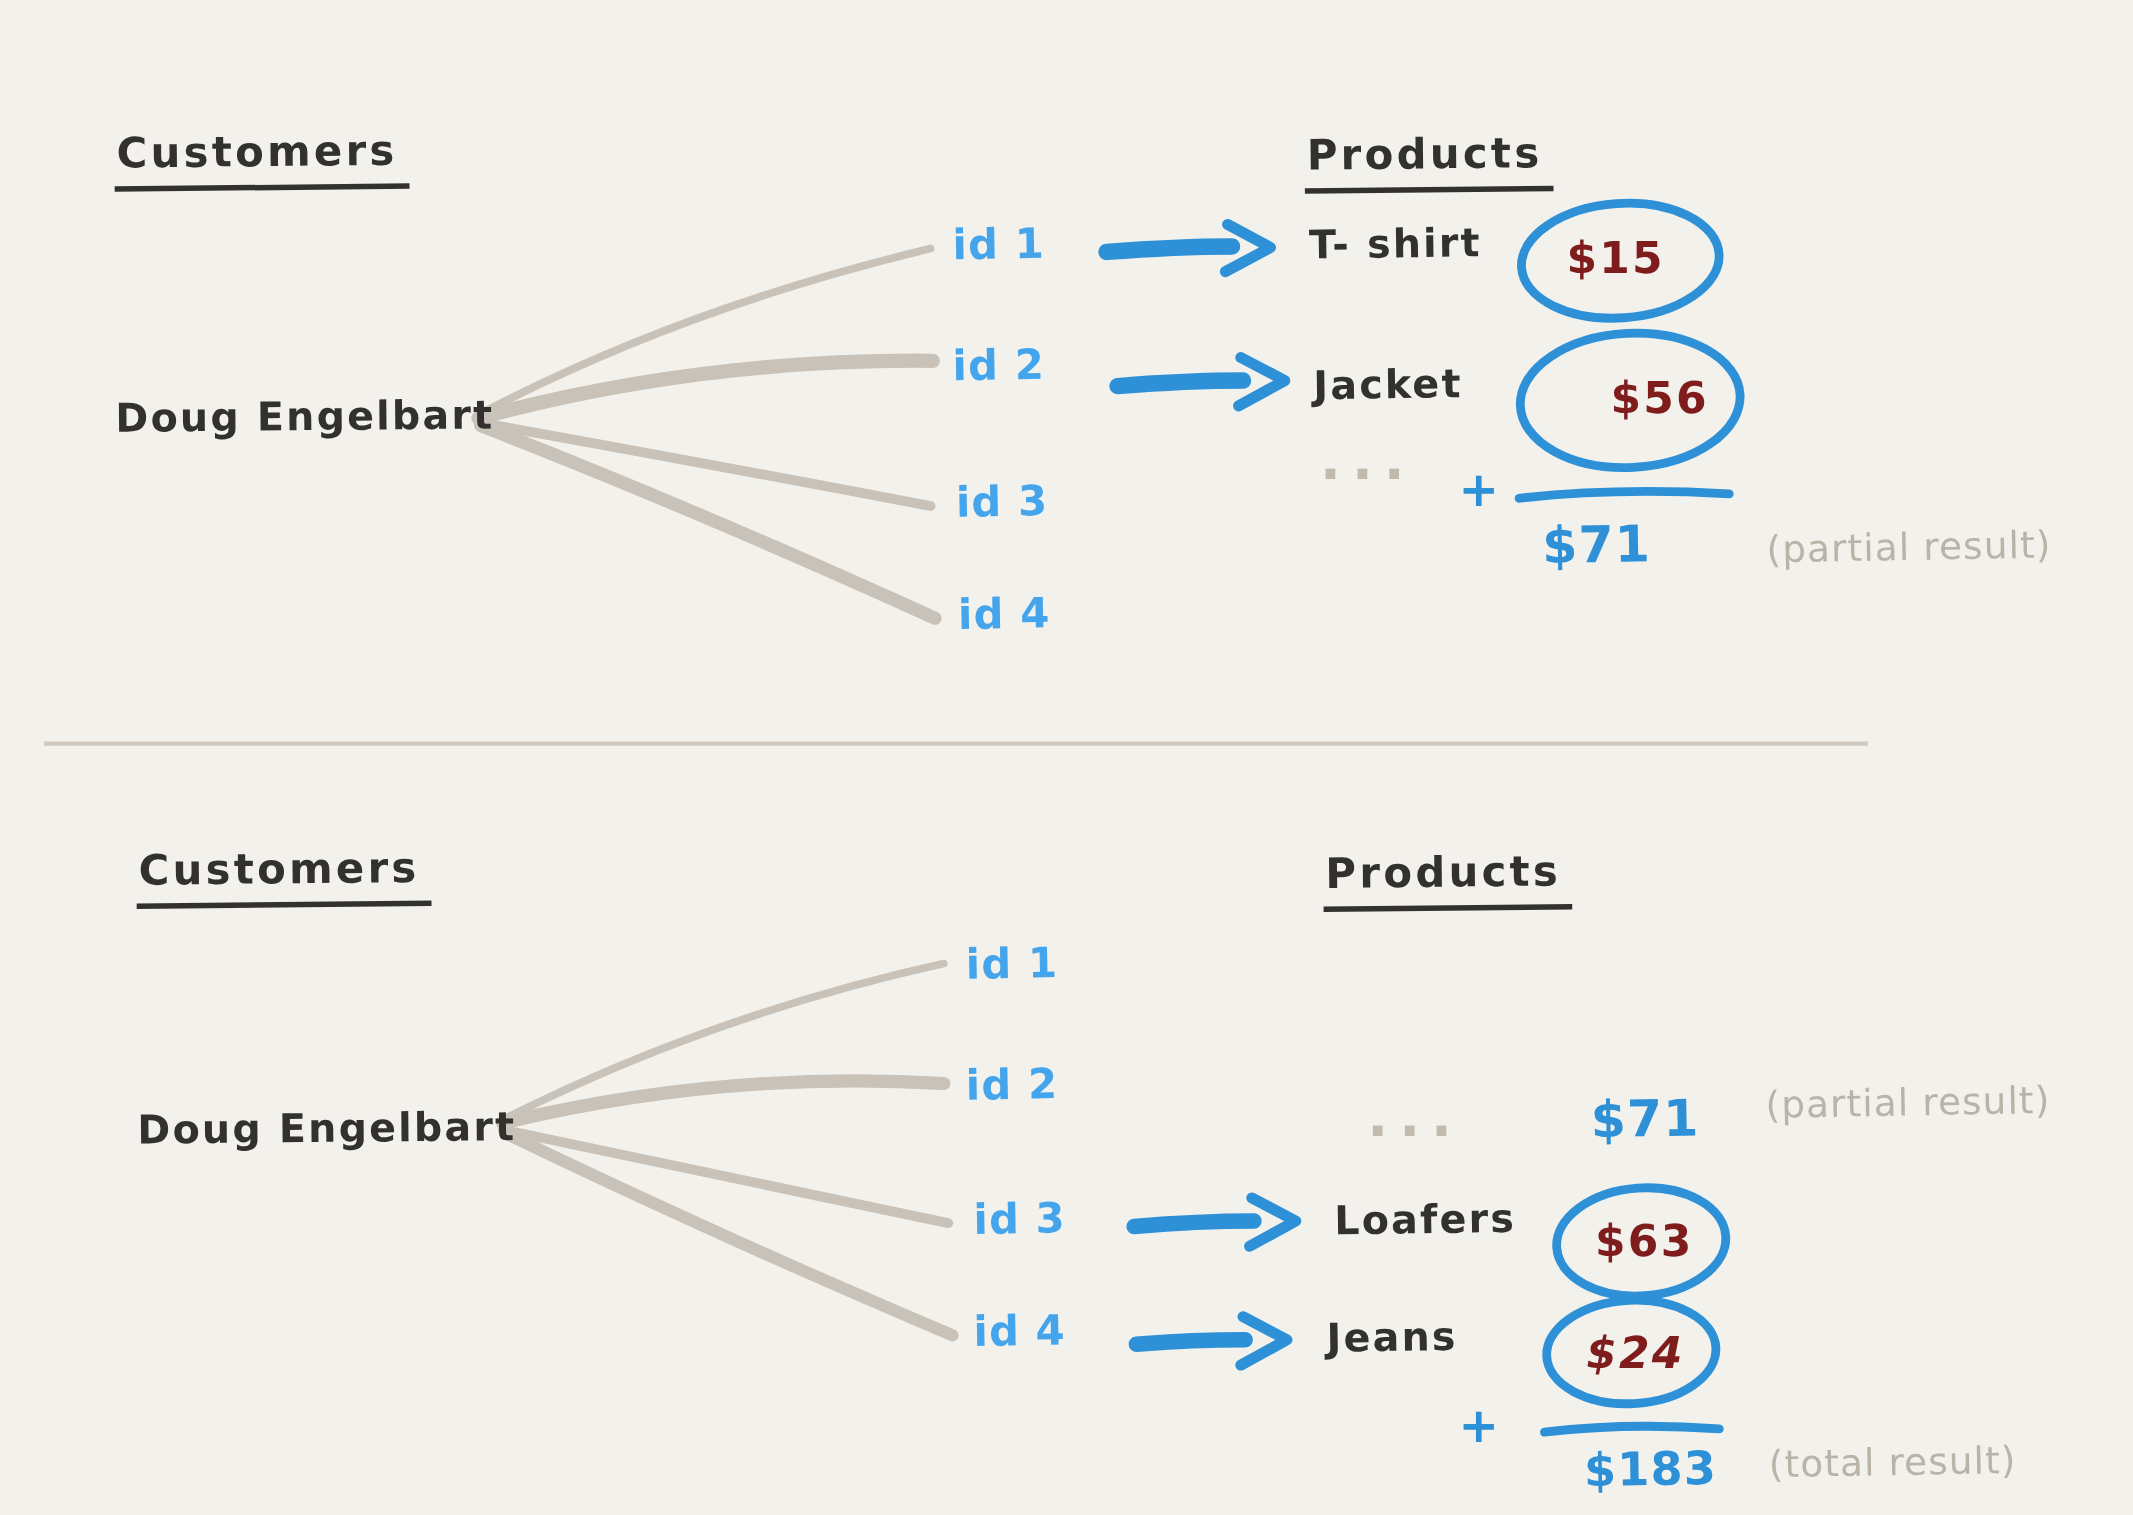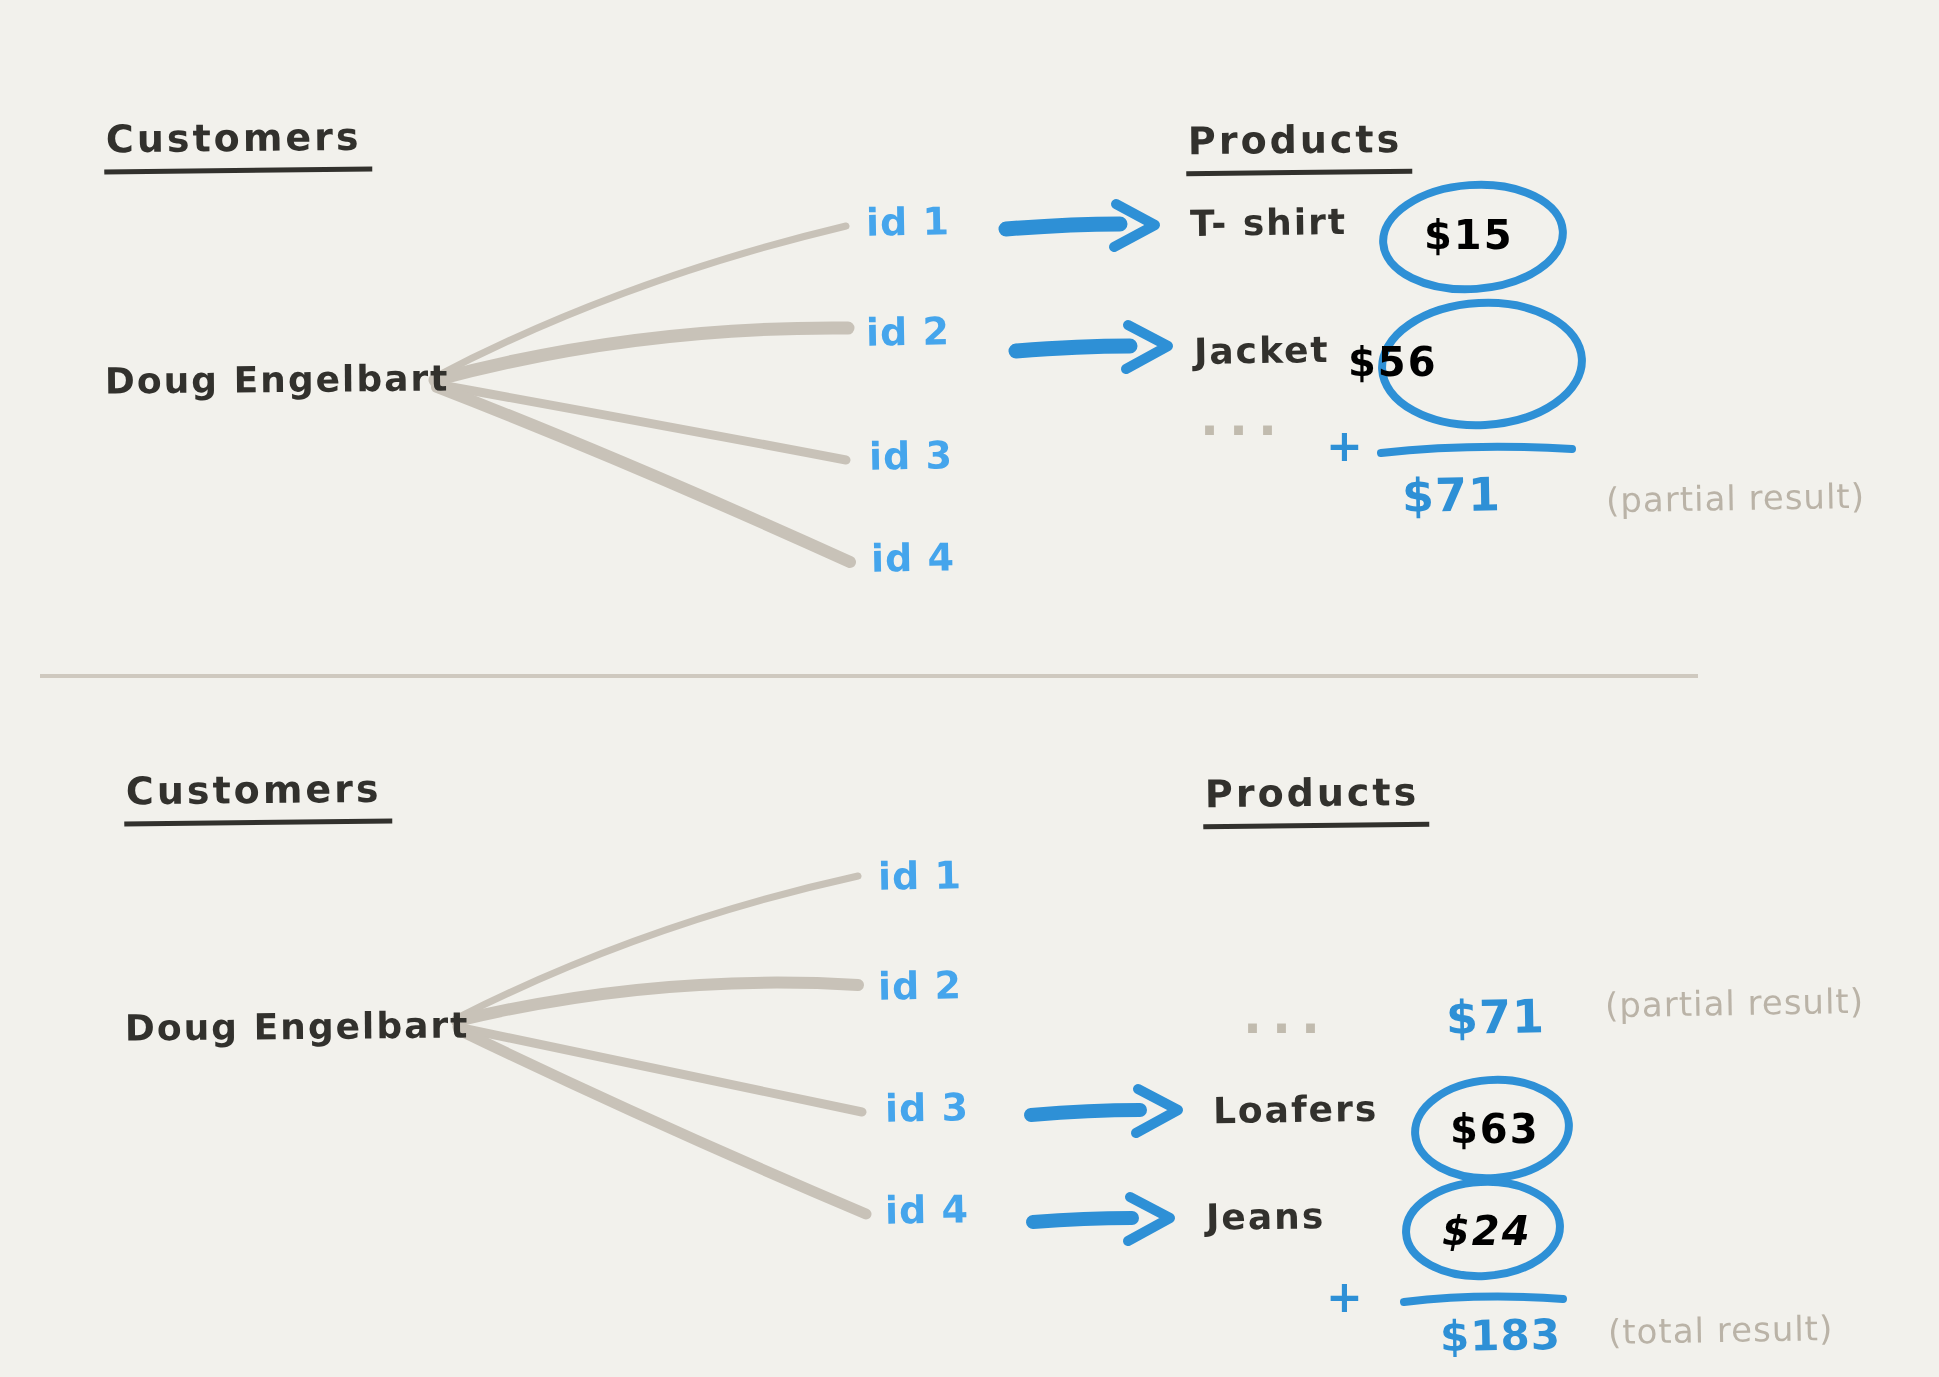--- a/index.html
+++ b/index.html
@@ -10,21 +10,21 @@
   }
   .abs{position:absolute;white-space:nowrap;}
   .heading{
     font-size:38px;font-weight:bold;color:#32312d;letter-spacing:3px;
     border-bottom:5px solid #32312d;padding:0 10px 8px 2px;
     transform:rotate(-0.6deg);
   }
   .name{font-size:36px;font-weight:bold;color:#32312d;letter-spacing:2px;transform:rotate(-0.5deg);}
   .idlabel{font-size:38px;font-weight:bold;color:#45a5ec;letter-spacing:1px;transform:rotate(-1deg);}
   .product{font-size:36px;font-weight:bold;color:#32312d;letter-spacing:2px;transform:rotate(-0.8deg);}
-  .price-gray{font-size:40px;font-weight:bold;color:#000000;letter-spacing:2px;}
+  .price-gray{font-size:40px;font-weight:bold;color:#7f1d1d;letter-spacing:2px;}
   .sum-blue{font-size:46px;font-weight:bold;color:#2e90d6;letter-spacing:1px;transform:rotate(-1deg);}
   .plus{font-size:44px;font-weight:bold;color:#2e90d6;}
   .dots{font-size:50px;font-weight:bold;color:#c1bbae;letter-spacing:10px;line-height:20px;}
   .note{font-size:34px;color:#bab3a7;letter-spacing:1px;transform:rotate(-1deg);}
   svg.layer{position:absolute;left:0;top:0;pointer-events:none;}
 </style>
 </head>
 <body>
 
 <div id="canvas">
@@ -86,21 +86,21 @@
 
   <div class="abs idlabel" style="left:866px;top:172px;">id 1</div>
   <div class="abs idlabel" style="left:866px;top:282px;">id 2</div>
   <div class="abs idlabel" style="left:869px;top:406px;">id 3</div>
   <div class="abs idlabel" style="left:871px;top:508px;">id 4</div>
 
   <div class="abs product" style="left:1190px;top:174px;">T- shirt</div>
   <div class="abs price-gray" style="left:1424px;top:184px;">$15</div>
 
   <div class="abs product" style="left:1194px;top:302px;">Jacket</div>
-  <div class="abs price-gray" style="left:1348px;top:311px;">$56</div>
+  <div class="abs price-gray" style="left:1464px;top:311px;">$56</div>
 
   <div class="abs dots" style="left:1200px;top:380px;">...</div>
 
   <div class="abs plus" style="left:1326px;top:392px;">+</div>
 
   <div class="abs sum-blue" style="left:1402px;top:440px;">$71</div>
 
   <div class="abs note" style="left:1606px;top:450px;">(partial result)</div>
 
   <div class="abs heading" style="left:124px;top:740px;">Customers</div>

